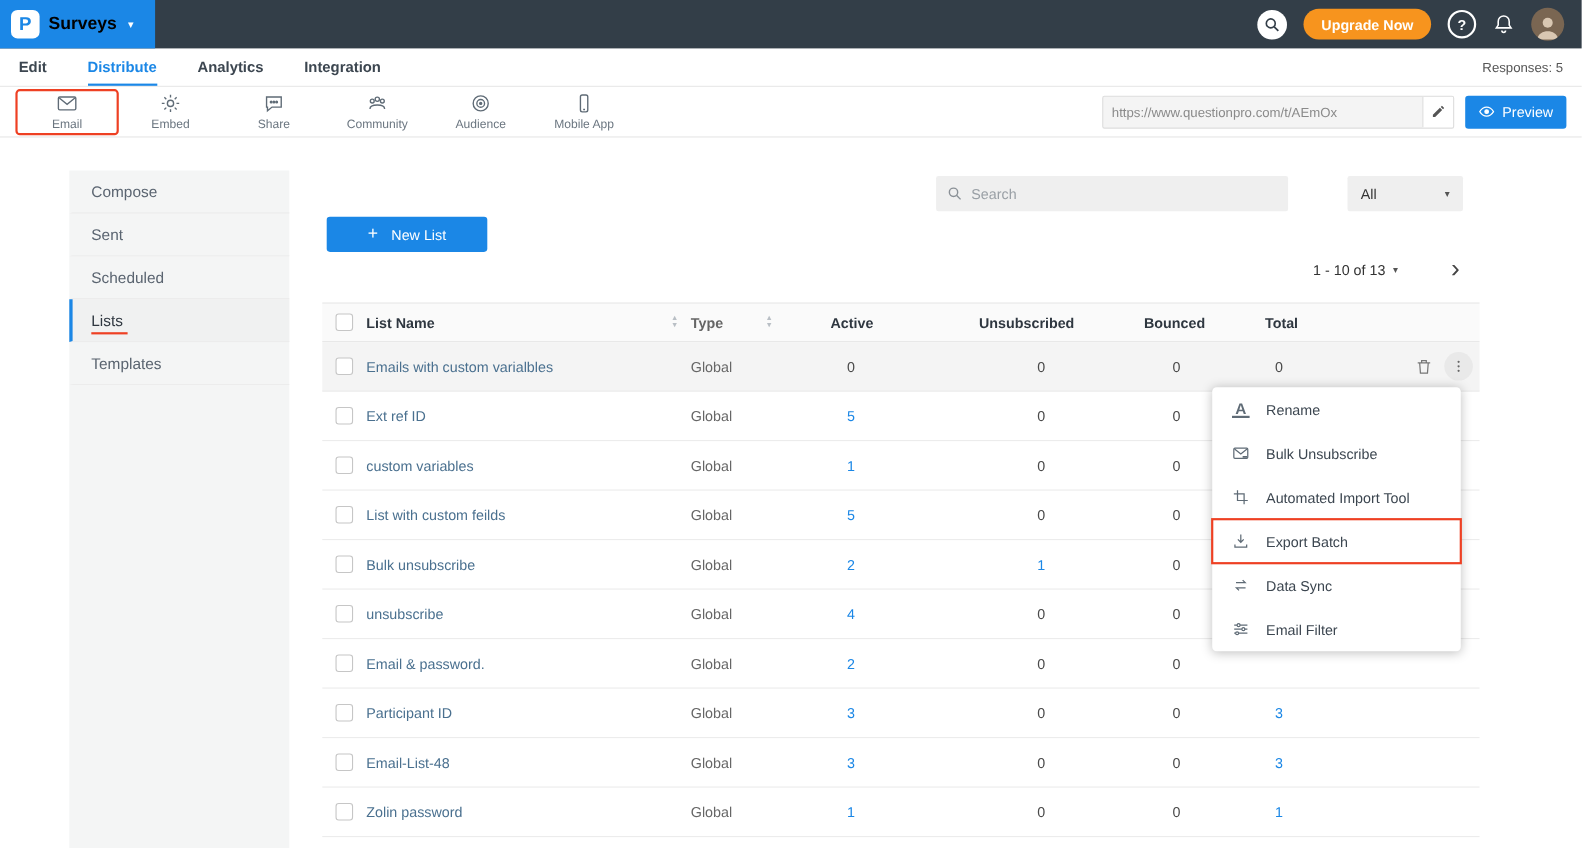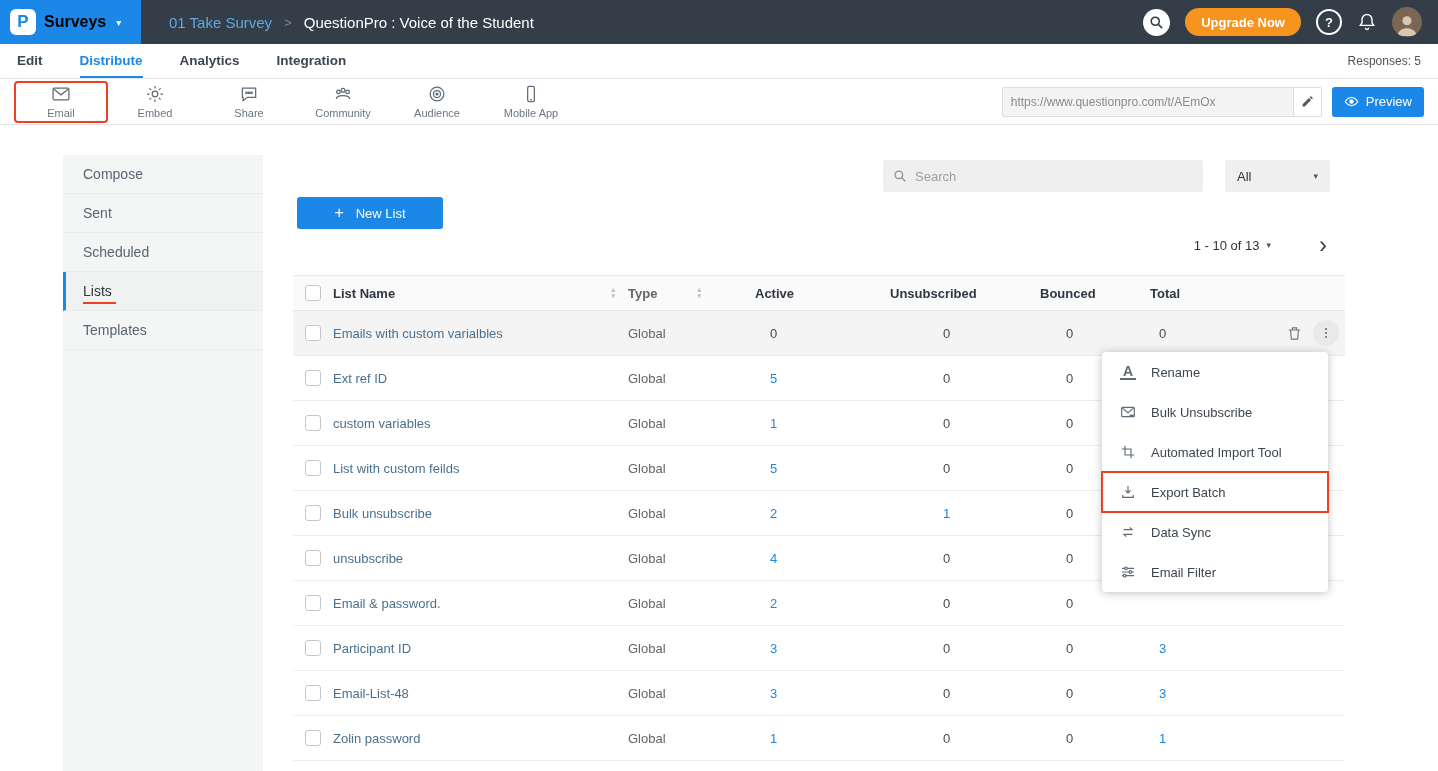--- a/index.html
+++ b/index.html
@@ -51,21 +51,21 @@
 
   
   .sidebar{ position:absolute; left:63px; top:155px; width:200px; bottom:0; background:#f4f5f5; z-index:10;}
   .side-item{ height:39px; display:flex; align-items:center; padding-left:17px; font-size:14px; color:#5a6470; border-bottom:1px solid #ececec; border-left:3px solid transparent; cursor:pointer;}
   .side-item.active{ color:#2f3740; border-left-color:#1b87e6; background:#f0f1f1;}
   .side-item .label{ position:relative;}
   .side-item.annotated .label::after{ content:""; position:absolute; left:0; right:-4px; bottom:-5px; height:2px; background:#ee4023;}
 
   
   .main{ position:absolute; left:263px; top:155px; right:63px; bottom:0; background:#fff; z-index:5;}
-  .search-box{ position:absolute; left:620px; top:5px; width:320px; height:32px; background:#efefef; border-radius:2px; display:flex; align-items:center; gap:8px; padding:0 10px;}
+  .search-box{ position:absolute; left:588px; top:5px; width:320px; height:32px; background:#efefef; border-radius:2px; display:flex; align-items:center; gap:8px; padding:0 10px;}
   .search-box svg{ width:14px; height:14px; color:#8a9096;}
   .search-box input{ border:none; outline:none; background:transparent; font-family:"Liberation Sans",sans-serif; font-size:13px; color:#333; flex:1;}
   .search-box input::placeholder{ color:#9aa0a6;}
   .filter-box{ position:absolute; left:962px; top:5px; width:105px; height:32px; background:#efefef; border-radius:2px; display:flex; align-items:center; justify-content:space-between; padding:0 12px; font-size:13px; color:#333; cursor:pointer;}
   .caret{ font-size:9px; color:#555;}
   .newlist-btn{ position:absolute; left:34px; top:42px; width:146px; height:32px; background:#1b87e6; color:#fff; border-radius:3px; display:flex; align-items:center; justify-content:center; gap:12px; font-size:13px; cursor:pointer;}
   .newlist-btn .plus{ font-size:16px; line-height:1;}
   .pagination{ position:absolute; top:78px; right:48px; display:flex; align-items:center;}
   .page-info{ font-size:13px; color:#333; display:flex; align-items:center; gap:7px; cursor:pointer;}
   .page-next{ font-size:24px; color:#444; margin-left:48px; cursor:pointer; line-height:1;}
@@ -109,25 +109,20 @@
 </style>
 </head>
 <body>
 
 <div class="topbar">
   <div class="brand">
     <div class="logo">P</div>
     <span class="brand-label">Surveys</span>
     <span class="brand-caret">▾</span>
   </div>
-  <div class="crumbs">
-    <span class="crumb-survey">01 Take Survey</span>
-    <span class="crumb-sep">&gt;</span>
-    <span class="crumb-title">QuestionPro : Voice of the Student</span>
-  </div>
   <div class="topbar-right">
     <div class="circle-btn">
       <svg viewBox="0 0 24 24" fill="none" stroke="currentColor" stroke-width="2.4">
           <circle cx="10" cy="10" r="6.5"></circle>
           <path d="M15 15l6 6"></path>
         </svg>
     </div>
     <div class="upgrade-btn">Upgrade Now</div>
     <div class="ring-btn">?</div>
     <div class="bell">

